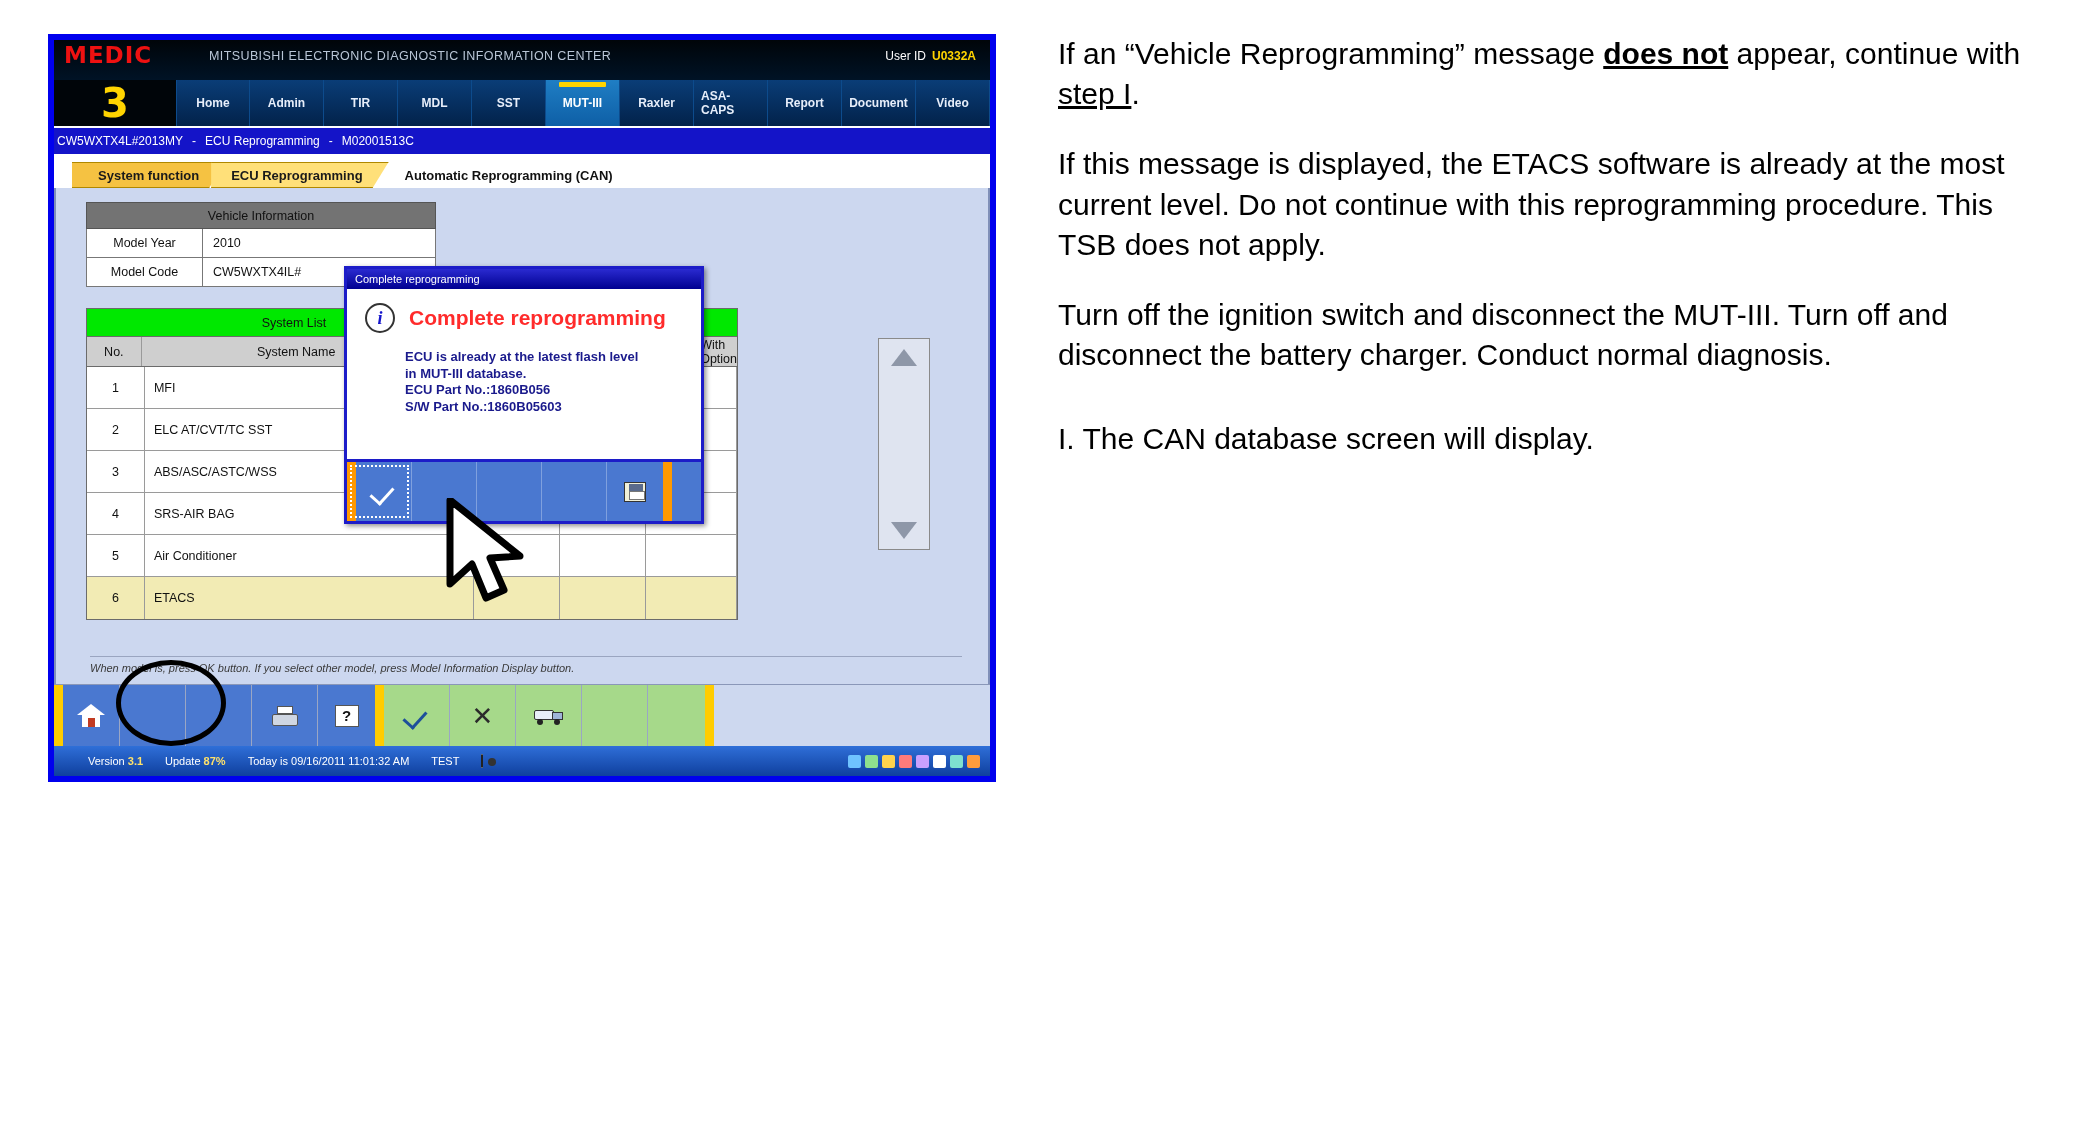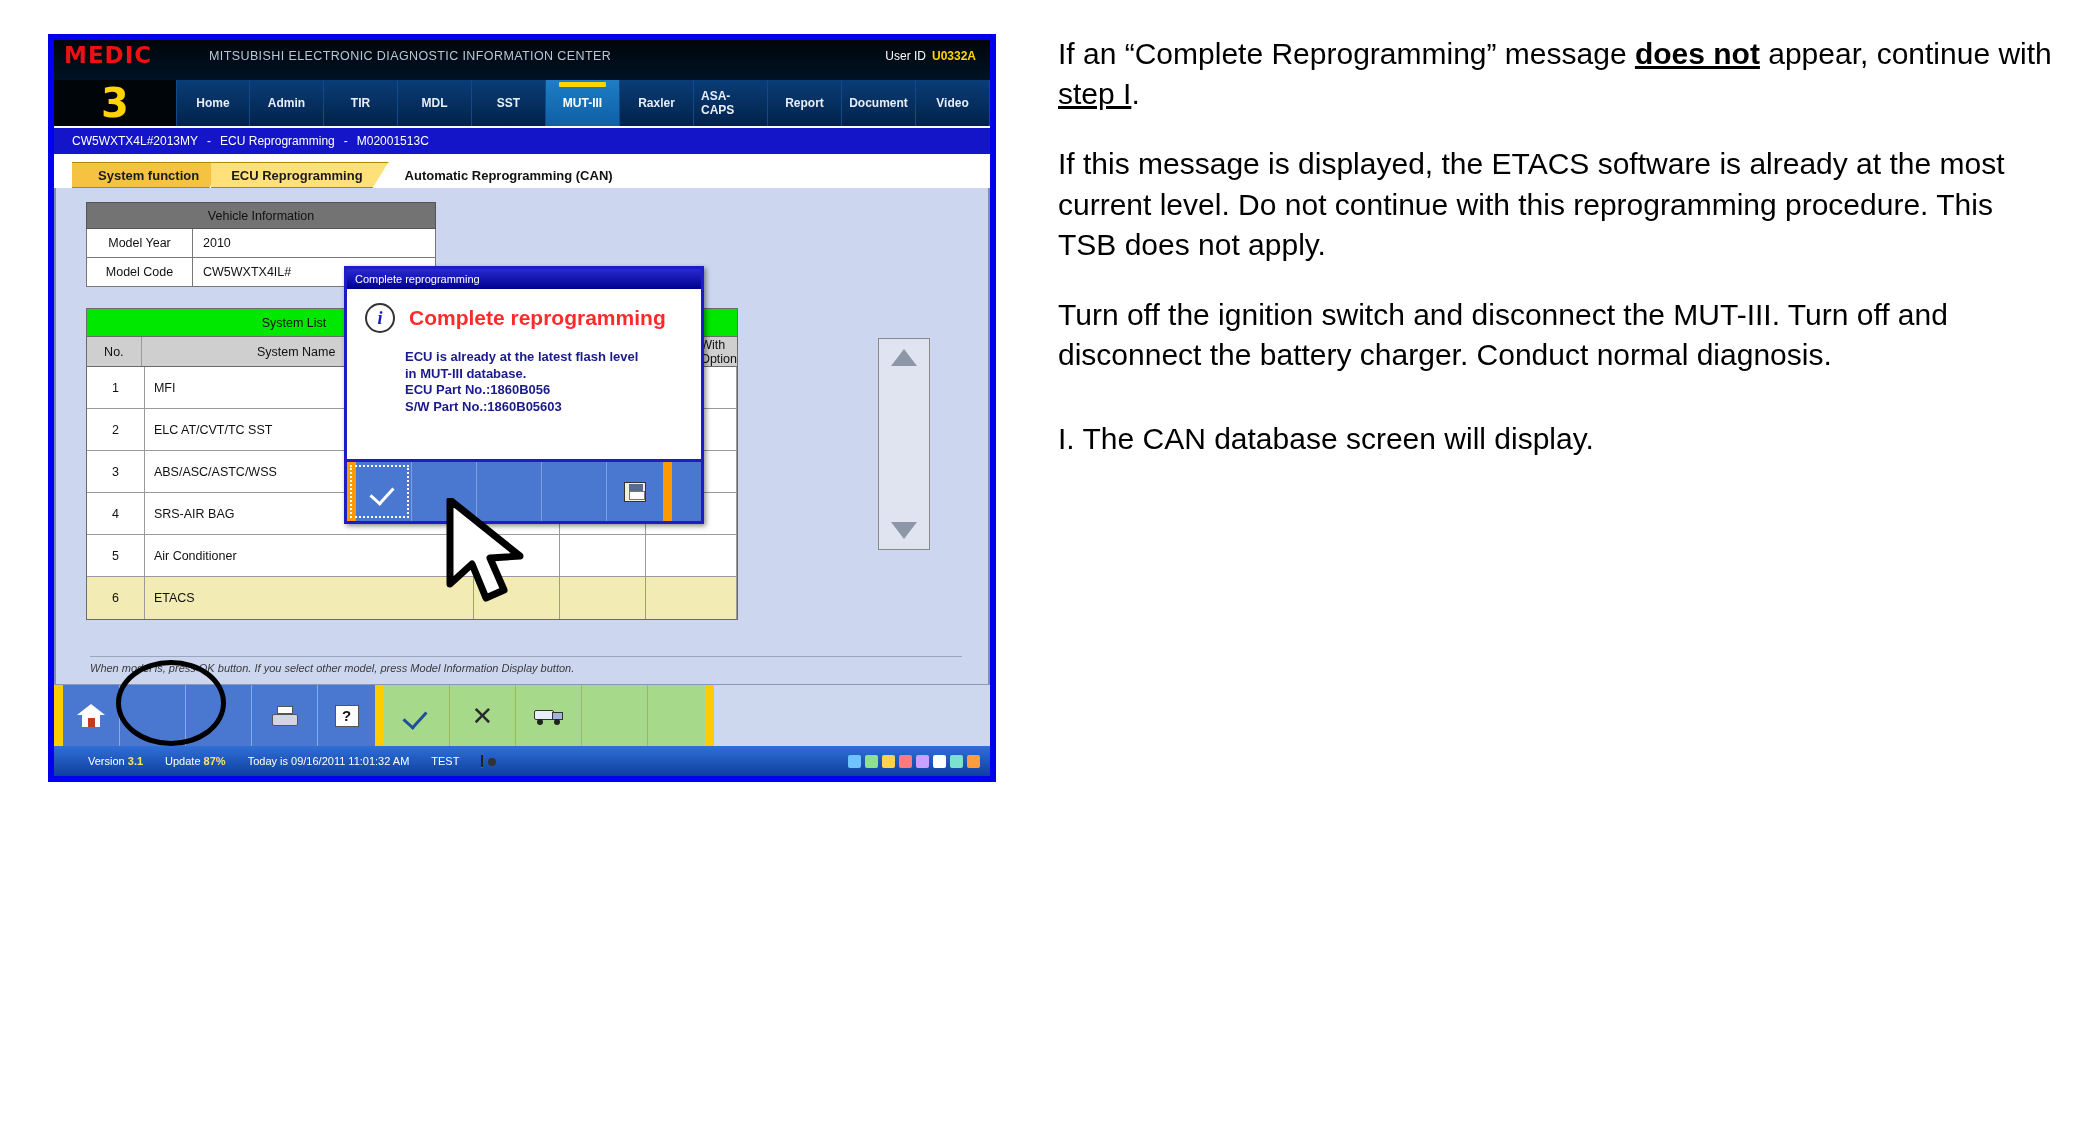--- a/index.html
+++ b/index.html
@@ -72,21 +72,21 @@
     content:""; position:absolute; left:18%; right:18%; top:2px;
     height:5px; background:#ffd400; border-radius:1px;
   }
   .navfill { flex:1; }
 
   
   .crumbbar {
     height:28px; background:#1414c8;
     border-top:2px solid #ffffff;
     display:flex; align-items:center;
-    padding-left:18px;
+    padding-left:3px;
     color:#ffffff; font-size:12px; white-space:nowrap;
   }
   .crumbbar .sep { margin:0 9px; }
 
   
   .tabstrip {
     height:34px; background:#ffffff;
     position:relative; padding-left:18px;
     display:flex; align-items:flex-end;
   }
@@ -119,21 +119,21 @@
   .vinfo .vhead {
     background:#737373; border:1px solid #555;
     height:27px; display:flex; align-items:center; justify-content:center;
     font-size:12.5px; color:#111;
   }
   .vinfo .vrow {
     display:flex; background:#ffffff;
     border:1px solid #777; border-top:none; height:29px;
   }
   .vinfo .vk {
-    width:106px; border-right:1px solid #777;
+    width:116px; border-right:1px solid #777;
     display:flex; align-items:center; justify-content:center;
     font-size:12.5px; color:#111;text-align:right;
   }
   .vinfo .vv {
     flex:1; display:flex; align-items:center; padding-left:10px;
     font-size:12.5px; color:#111;
   }
 
   
   .systbl {
@@ -572,19 +572,19 @@
     <svg width="86" height="106" viewBox="0 0 86 106" xmlns="http://www.w3.org/2000/svg">
       <polygon points="4,2 4,86 26,66 40,100 58,92 44,60 74,58" fill="#ffffff" stroke="#000000" stroke-width="7" stroke-linejoin="round"></polygon>
     </svg>
   </div>
 
   <div id="home-highlight"></div>
 </div>
 
 <div id="instructions">
   <p>
-    <span>If an “Complete Reprogramming” message </span><span class="bu">does not</span><span> appear, continue with </span><span class="u">step I</span><span>.</span>
+    <span>If an “Vehicle Reprogramming” message </span><span class="bu">does not</span><span> appear, continue with </span><span class="u">step I</span><span>.</span>
   </p>
   <p>If this message is displayed, the ETACS software is already at the most current level. Do not continue with this reprogramming procedure. This TSB does not apply.</p>
   <p>Turn off the ignition switch and disconnect the MUT-III. Turn off and disconnect the battery charger. Conduct normal diagnosis.</p>
   <div class="sp"></div>
   <p>I. The CAN database screen will display.</p>
 </div>
 
 </body></html>

